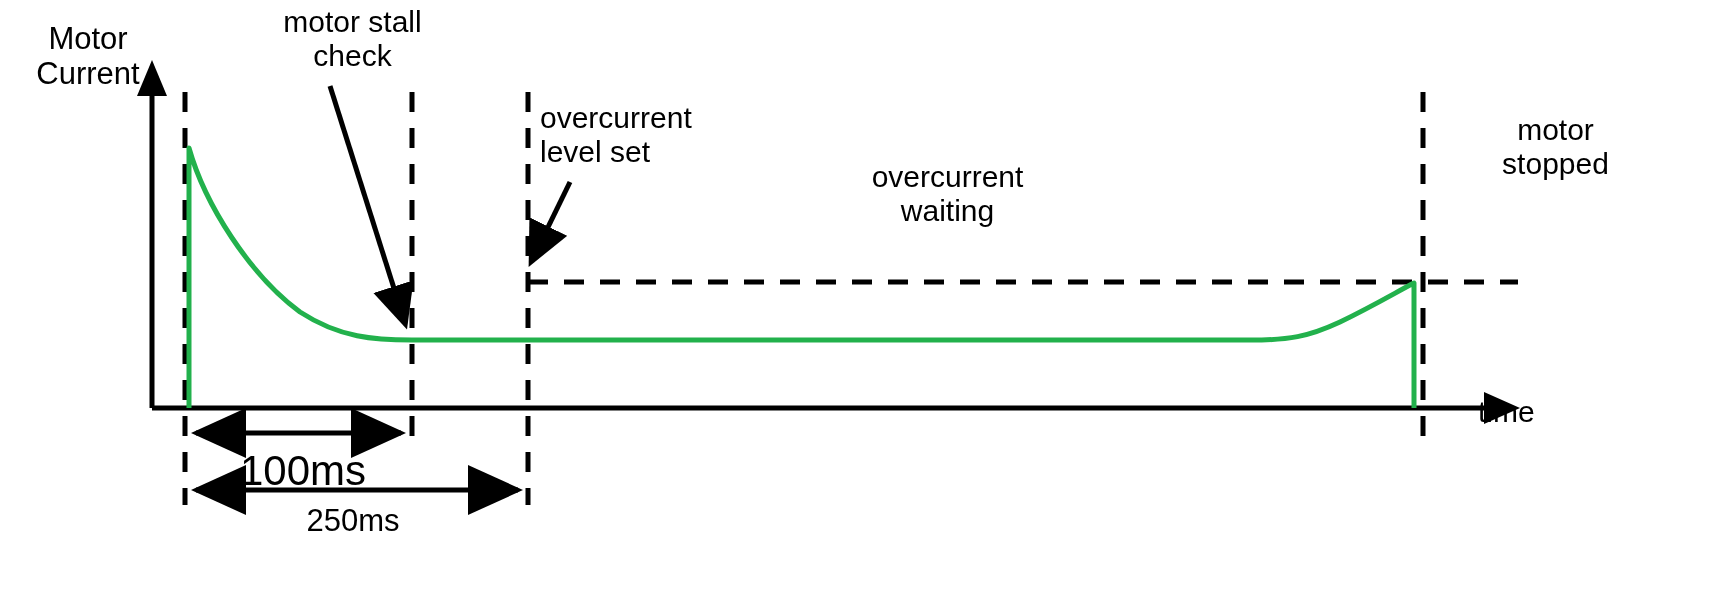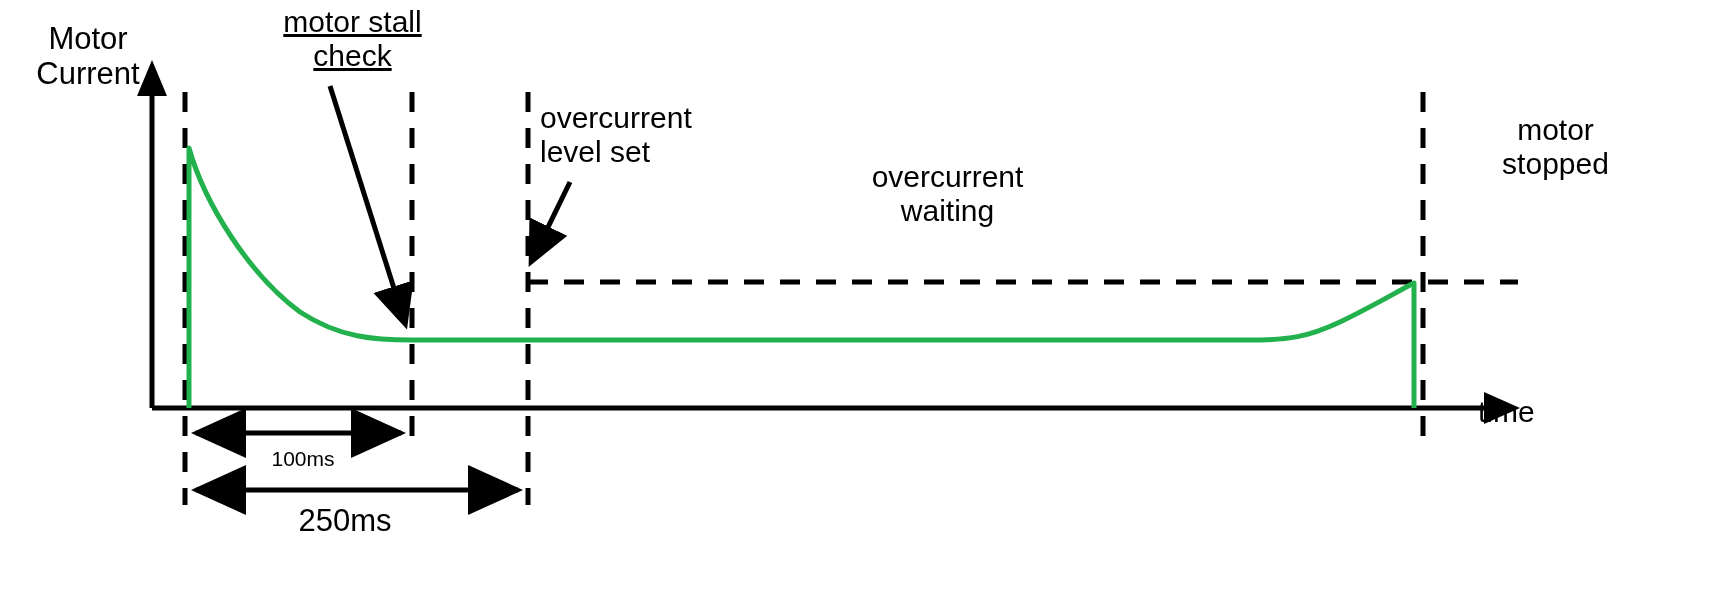--- a/index.html
+++ b/index.html
@@ -37,21 +37,20 @@
     top: 22px;
     width: 140px;
     font-size: 31px;
     text-align: center;
   }
   .lbl-stall {
     left: 255px;
     top: 5px;
     width: 195px;
     font-size: 30px;
-    text-decoration: underline;
   }
   .lbl-oclevel {
     left: 540px;
     top: 101px;
     width: 200px;
     font-size: 30px;
     text-align: left;
   }
   .lbl-ocwait {
     left: 825px;
@@ -69,24 +68,24 @@
     left: 1478px;
     top: 395px;
     width: 100px;
     font-size: 30px;
     text-align: left;
   }
   .lbl-100ms {
     left: 208px;
     top: 447px;
     width: 190px;
-    font-size: 21px;
+    font-size: 42px;
   }
   .lbl-250ms {
-    left: 250px;
+    left: 258px;
     top: 504px;
     width: 190px;
     font-size: 31px;
   }
 </style>
 </head>
 <body>
 
 <div id="diagram-root">
 

